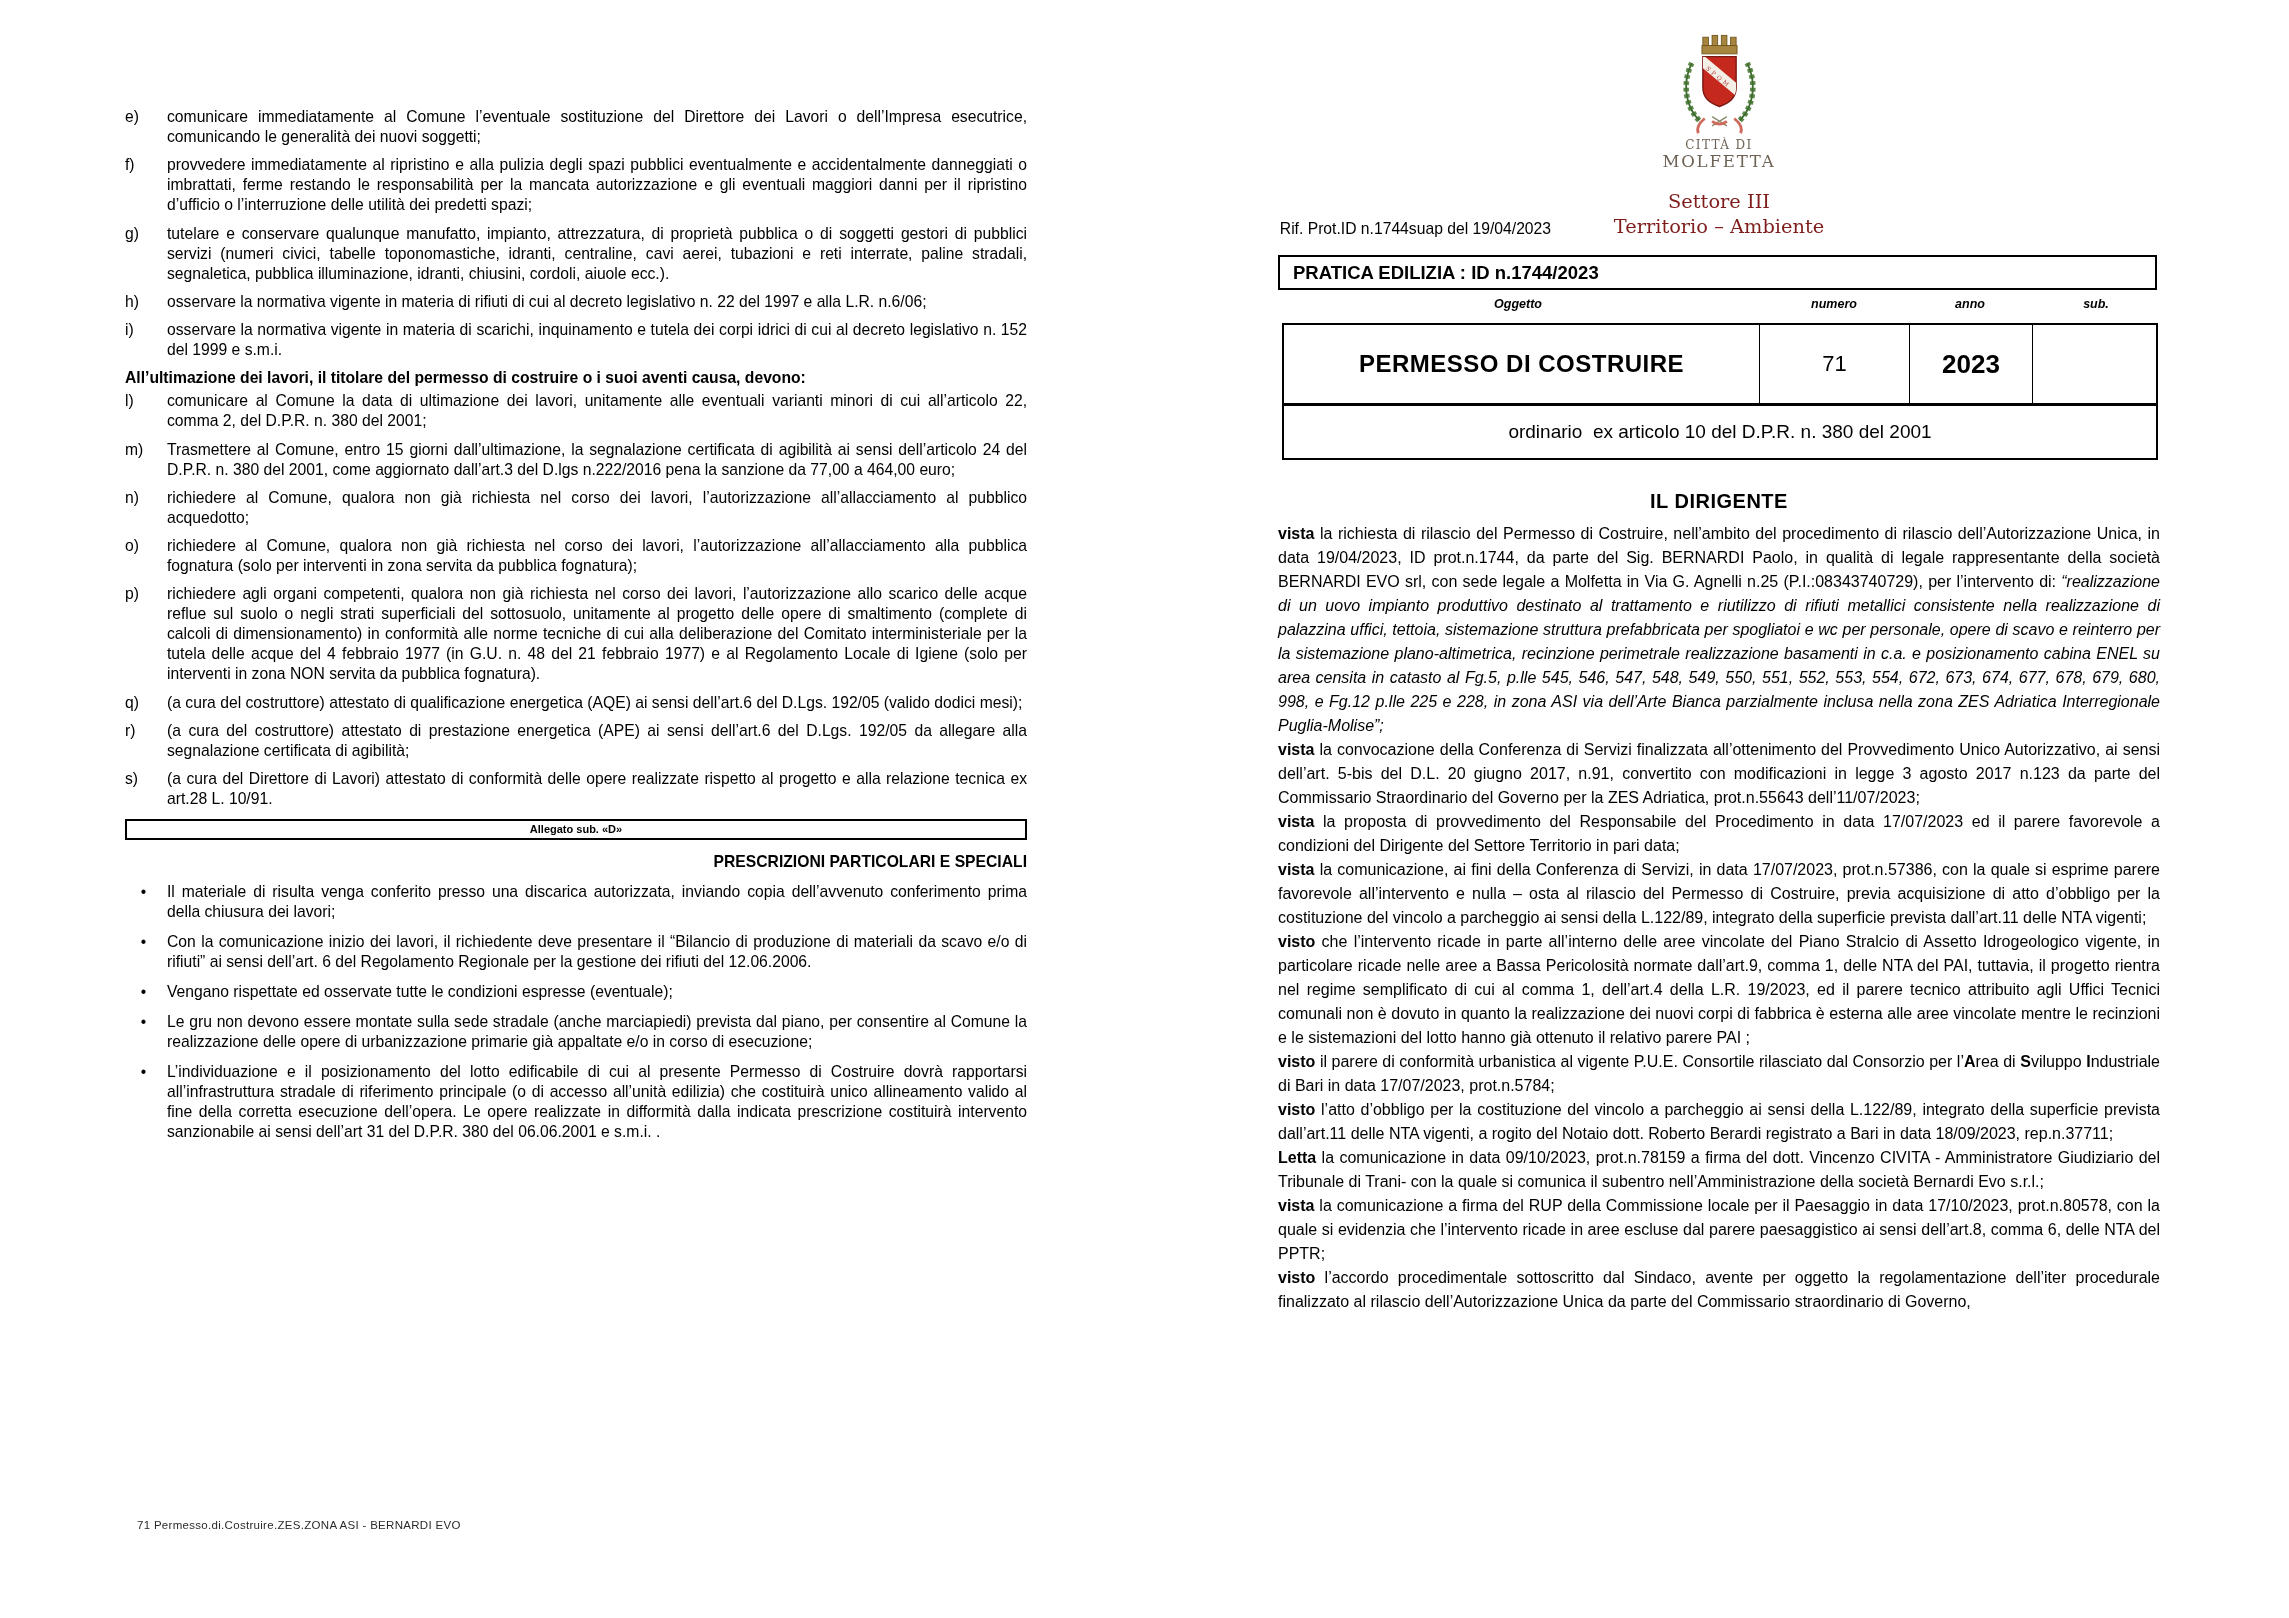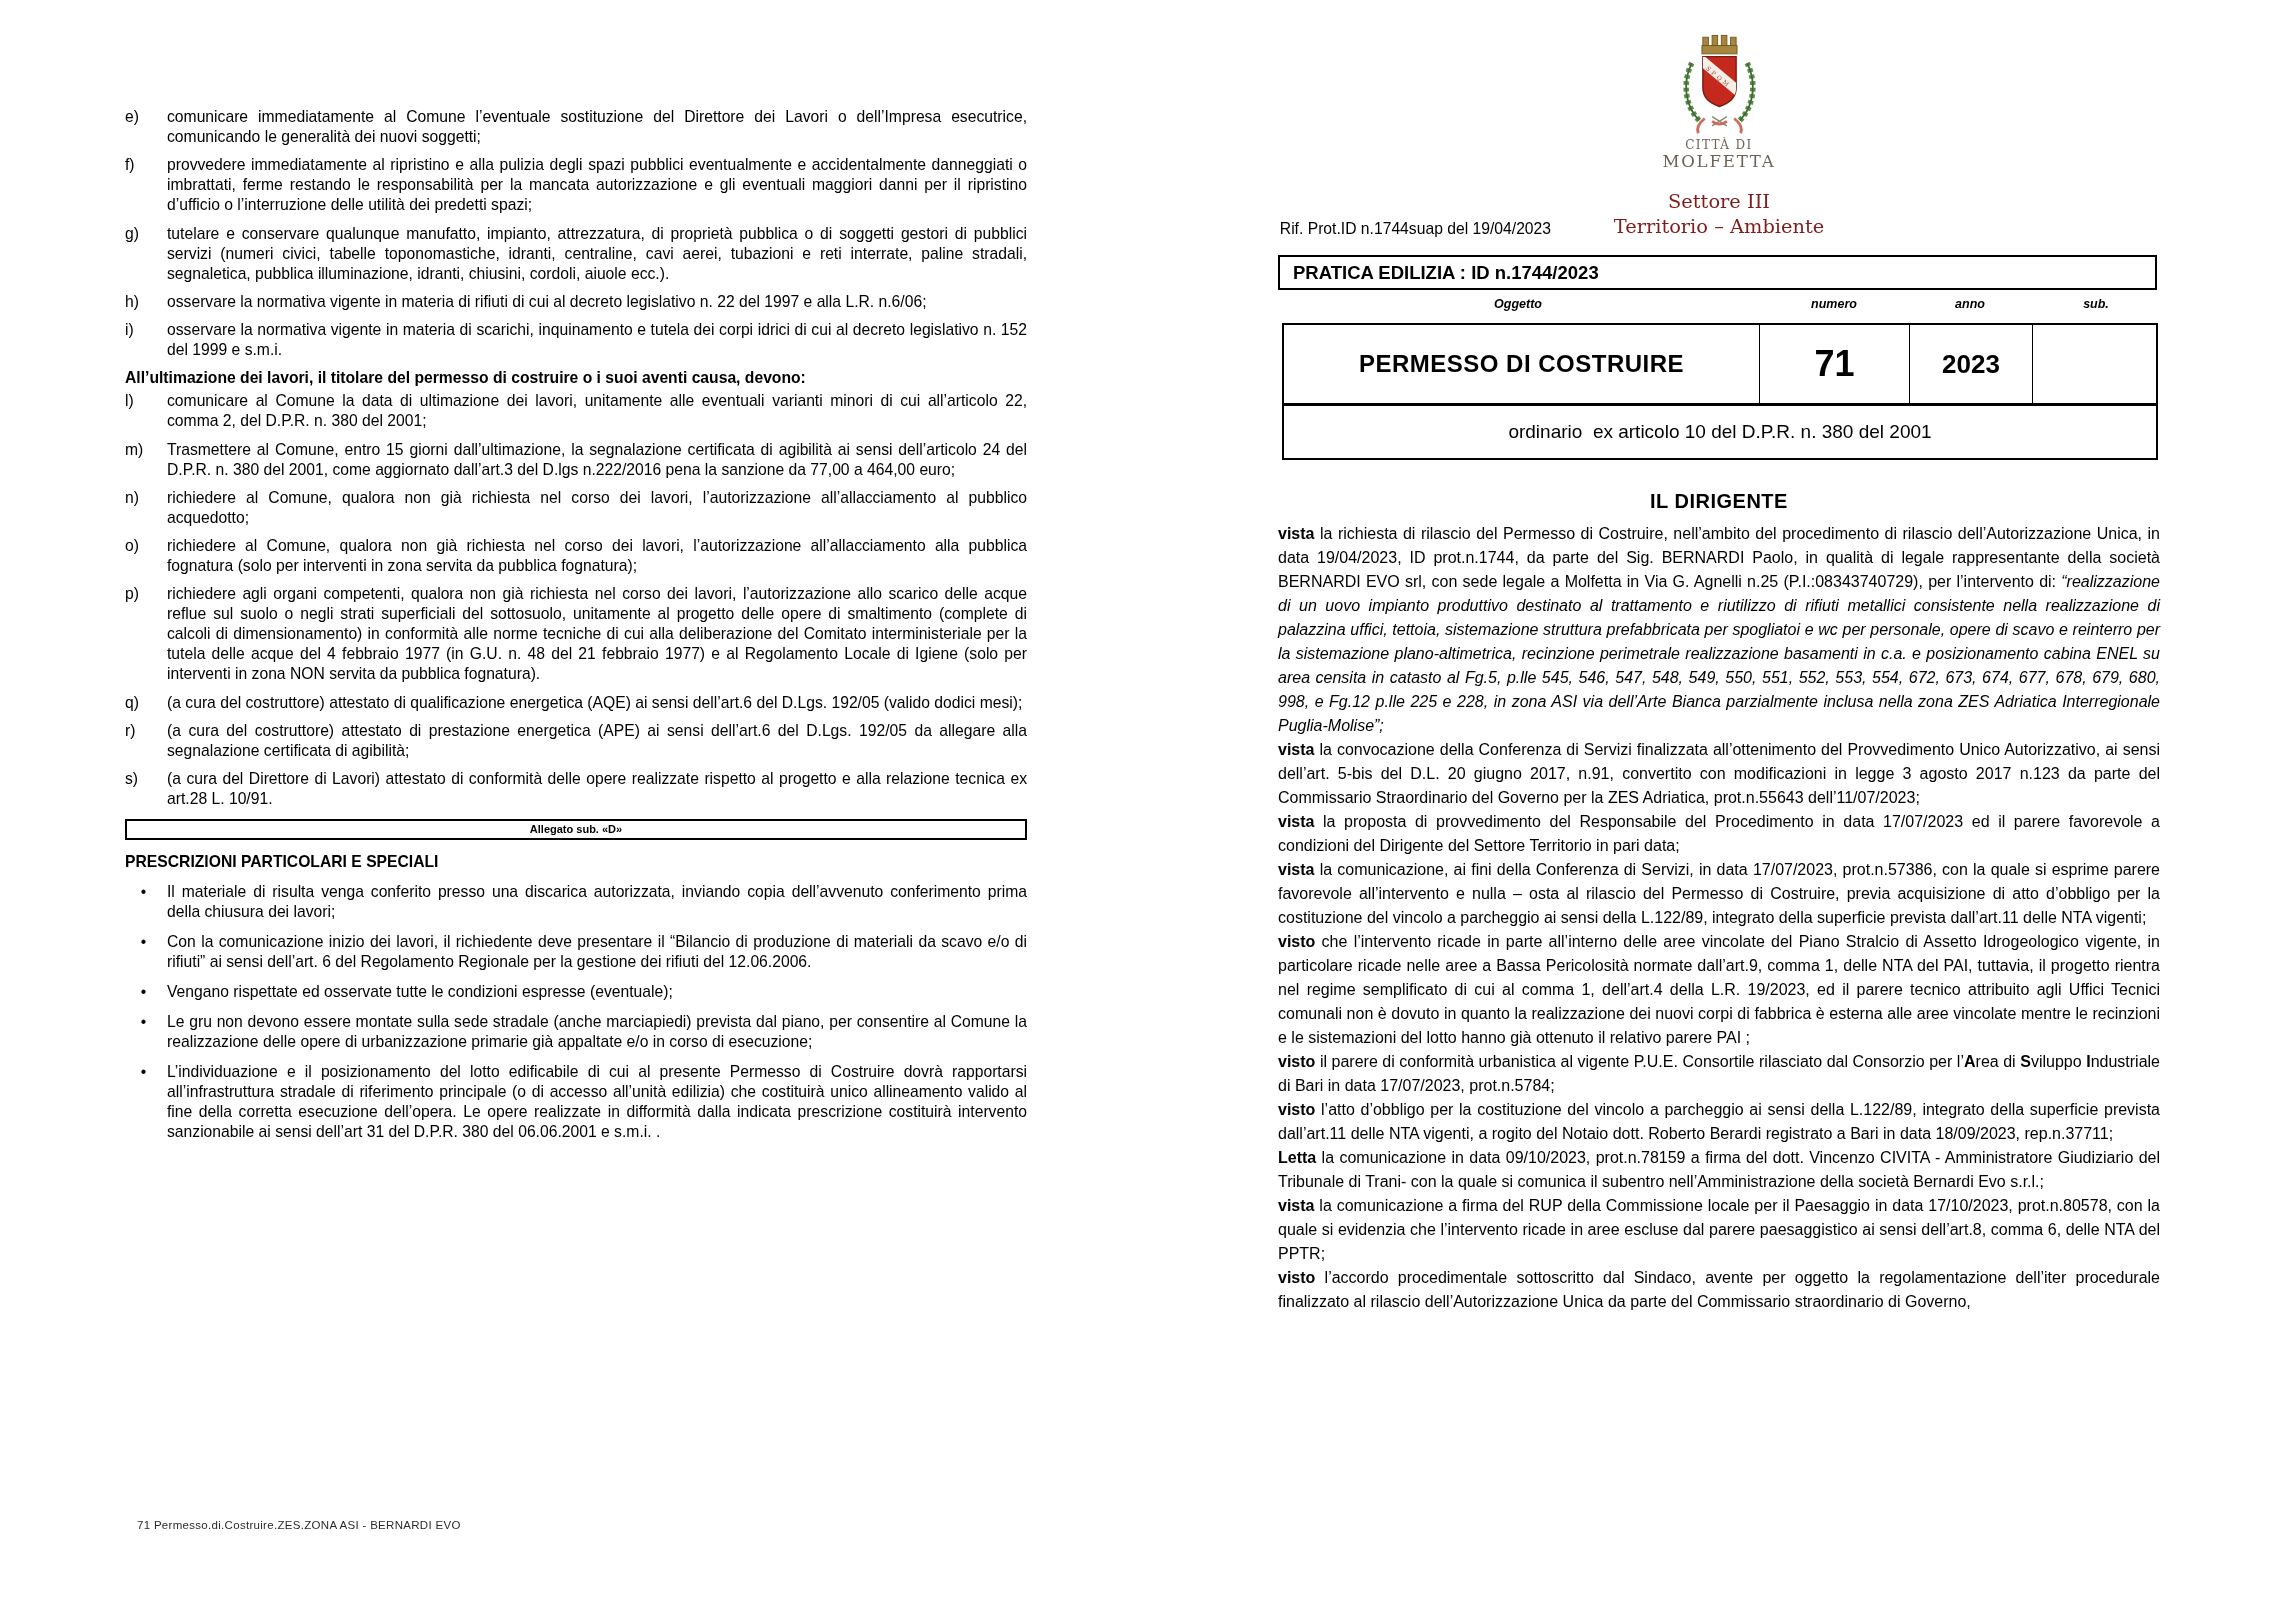--- a/index.html
+++ b/index.html
@@ -11,21 +11,21 @@
   .i{font-style:italic;}
 
   
   .left-page{position:absolute;left:125px;top:107px;width:902px;}
   .lp-item{display:flex;margin:0 0 8.3px 0;font-size:15.7px;line-height:20px;}
   .lp-item .lbl{flex:0 0 42px;}
   .lp-item .txt{flex:1;text-align:justify;}
   .lp-heading{font-weight:bold;font-size:15.7px;line-height:20px;margin:0 0 2.8px 0;}
   .allegato-box{margin-top:9.2px;border:2.8px solid #000;text-align:center;
     font-weight:bold;font-size:11px;padding:2.8px 0;}
-  .presc-title{text-align:left;font-weight:bold;font-size:15.7px;margin:13px 0 11px 0;}
+  .presc-title{text-align:right;font-weight:bold;font-size:15.7px;margin:13px 0 11px 0;}
   .bullet{display:flex;margin:0 0 10px 0;font-size:15.7px;line-height:20px;}
   .bullet .b-dot{flex:0 0 42px;padding-left:15.7px;box-sizing:border-box;}
   .bullet .txt{flex:1;text-align:justify;}
   .page-footer{position:absolute;left:137px;top:1519px;font-size:11.5px;
     letter-spacing:0.3px;color:#2b2b2b;}
 
   
   .right-page{position:absolute;left:1278px;top:0;width:882px;height:1619px;}
   .rp-header{position:absolute;left:0;right:0;top:28px;text-align:center;}
   .crest{display:block;margin:0 auto;}
@@ -39,21 +39,21 @@
   .pratica-box{position:absolute;left:0;top:255px;width:862px;border:2.8px solid #000;
     font-weight:bold;font-size:18.5px;padding:4.6px 0 4.6px 13px;}
   .col-head{position:absolute;top:297px;font-size:12.5px;font-weight:bold;
     font-style:italic;transform:translateX(-50%);}
   .permit-table{position:absolute;left:4px;top:323px;border-collapse:collapse;
     border:2.8px solid #000;table-layout:fixed;}
   .permit-table td{border:1.8px solid #000;text-align:center;vertical-align:middle;
     padding:0;overflow:hidden;}
   .permit-table tr.type-row td{border-top:3.7px solid #000;}
   .cell-oggetto{font-weight:bold;font-size:24px;letter-spacing:0.5px;}
-  .cell-numero{font-weight:bold;font-size:36px;}
+  .cell-numero{font-weight:normal;font-size:22px;}
   .cell-anno{font-weight:bold;font-size:26px;}
   .cell-tipo{font-weight:normal;font-size:19px;white-space:pre-wrap;}
   .dirigente{position:absolute;left:0;width:100%;top:490px;text-align:center;
     font-weight:bold;font-size:20px;letter-spacing:0.5px;}
   .rp-body{position:absolute;left:0;top:522px;width:882px;font-size:16px;
     line-height:24px;text-align:justify;}
   .rp-body p{margin:0;}
 </style>
 </head>
 <body>

